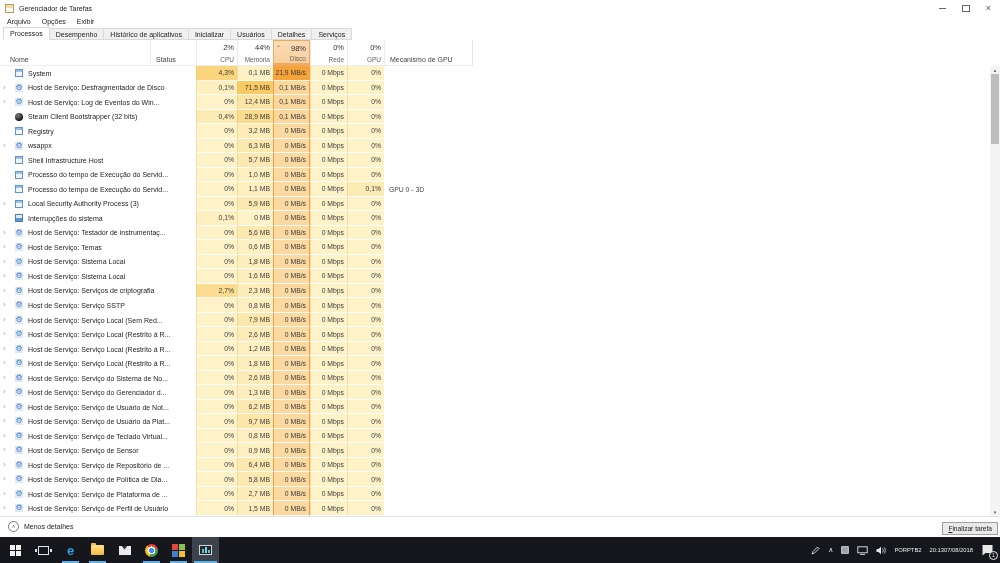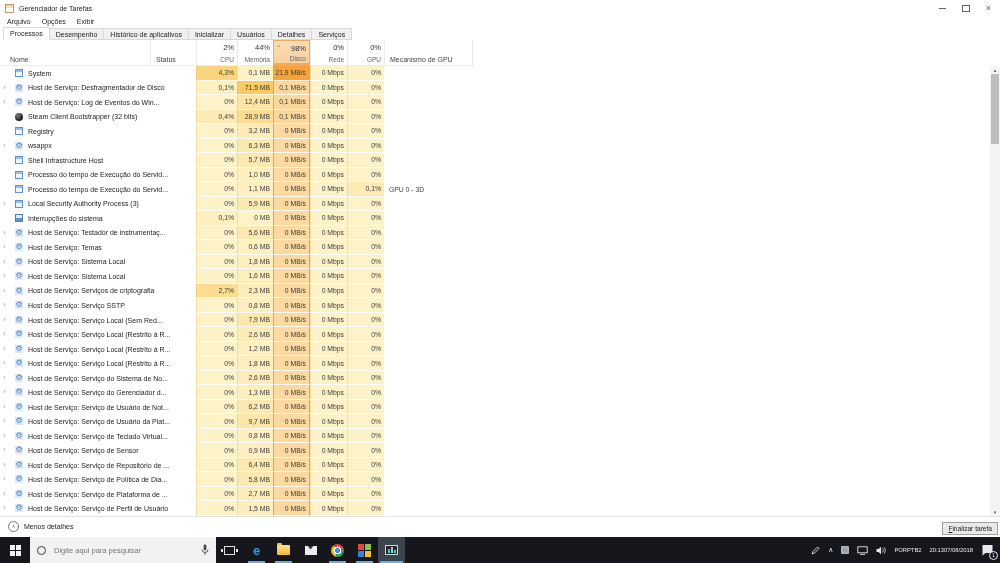--- a/index.html
+++ b/index.html
@@ -502,29 +502,20 @@
 
 <div id="taskbar">
   <div class="start">
     <span class="winlogo">
         <i></i>
         <i></i>
         <i></i>
         <i></i>
       </span>
   </div>
-  <div class="searchbox">
-    <span class="cortana-ring"></span>
-    <input type="text" placeholder="Digite aqui para pesquisar" style="">
-    <svg class="mic" width="8" height="12" viewBox="0 0 8 12">
-      <rect x="2.6" y="0.5" width="2.8" height="6" rx="1.4" fill="#4a4a4a"></rect>
-      <path d="M1 5.5 a3 3 0 0 0 6 0" fill="none" stroke="#4a4a4a" stroke-width="0.9"></path>
-      <line x1="4" y1="8.7" x2="4" y2="11" stroke="#4a4a4a" stroke-width="0.9"></line>
-    </svg>
-  </div>
   <div id="appicons" style="display:flex;">
       <div class="appcell">
         <div class="ic-task-view"></div>
       </div>
       <div class="appcell">
         <div class="ic-edge">e</div>
         <span class="runline"></span>
       </div>
       <div class="appcell">
         <div class="ic-file-explorer"></div>

